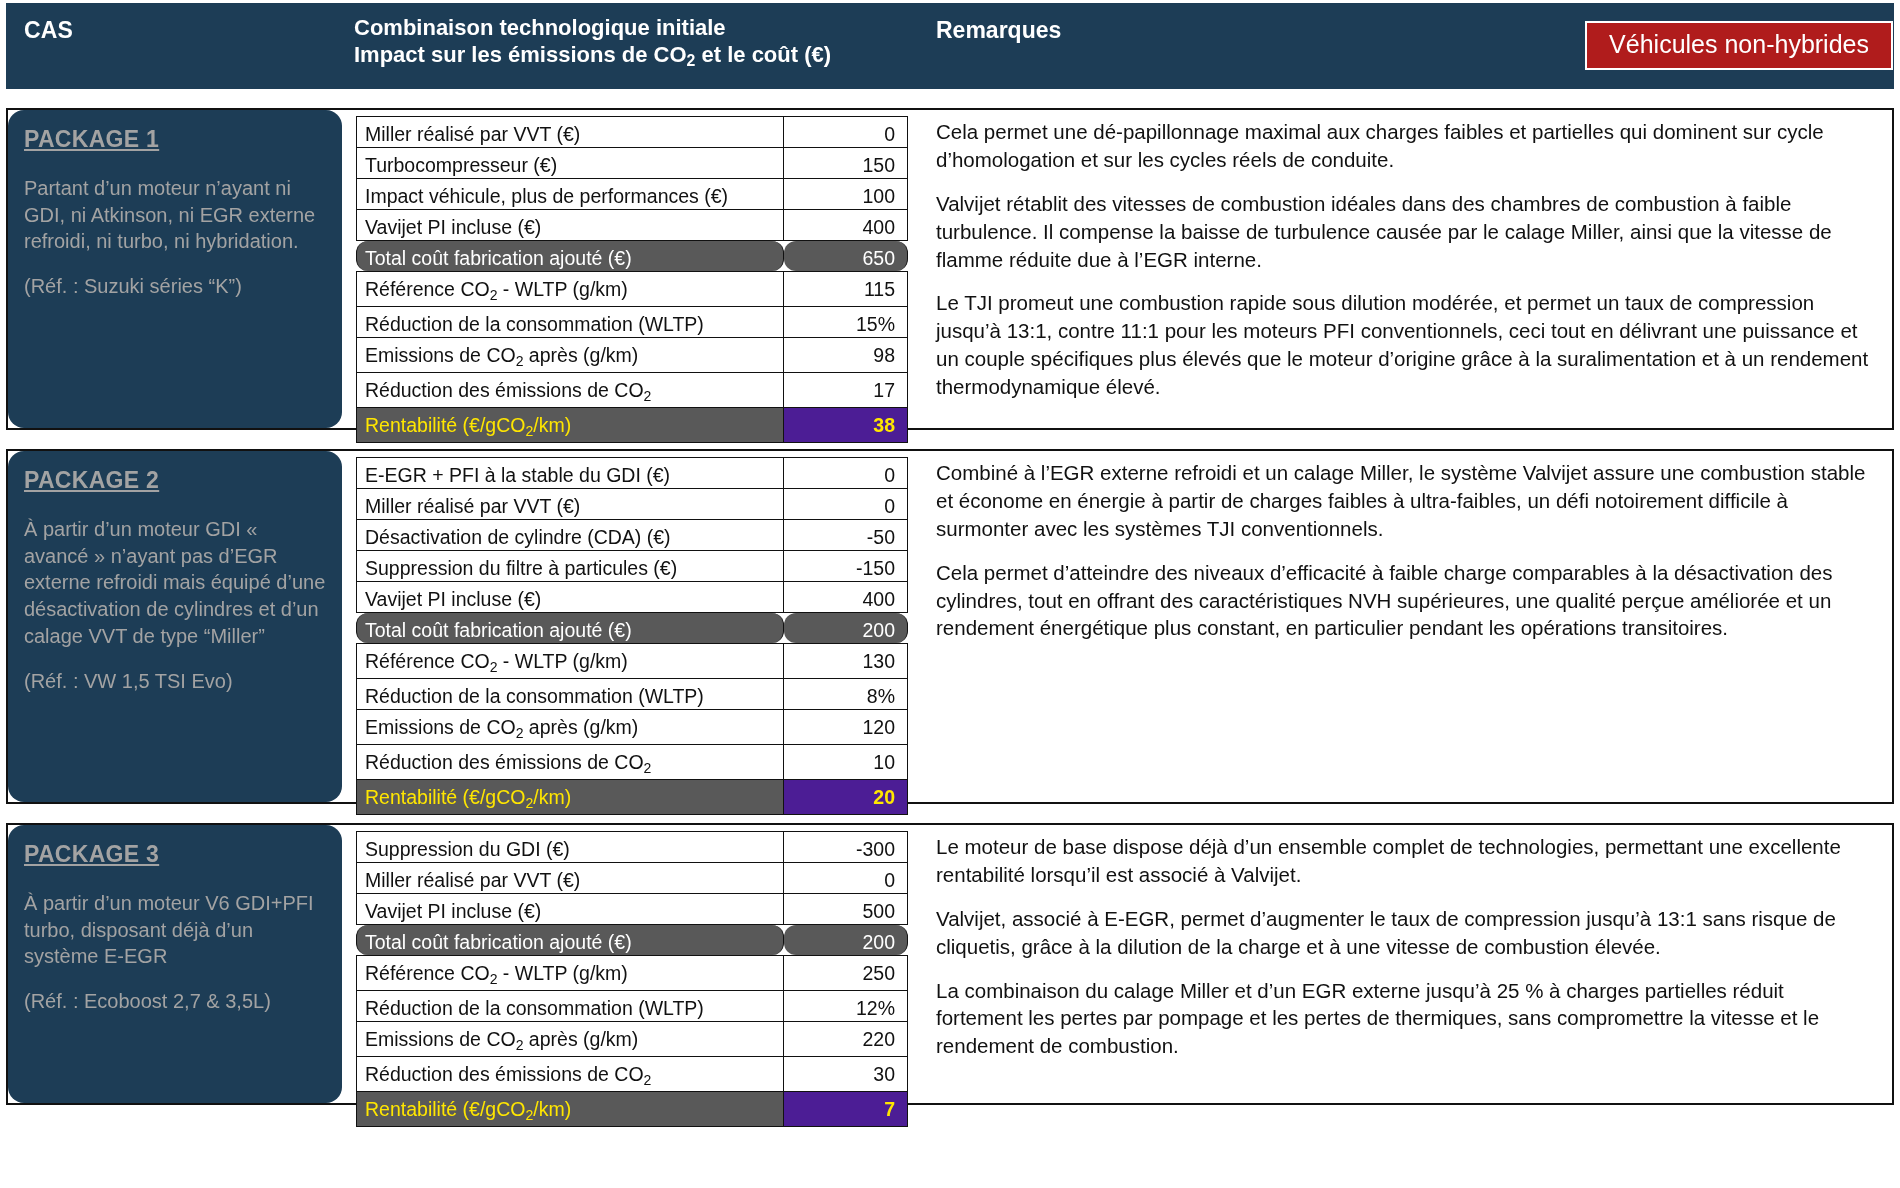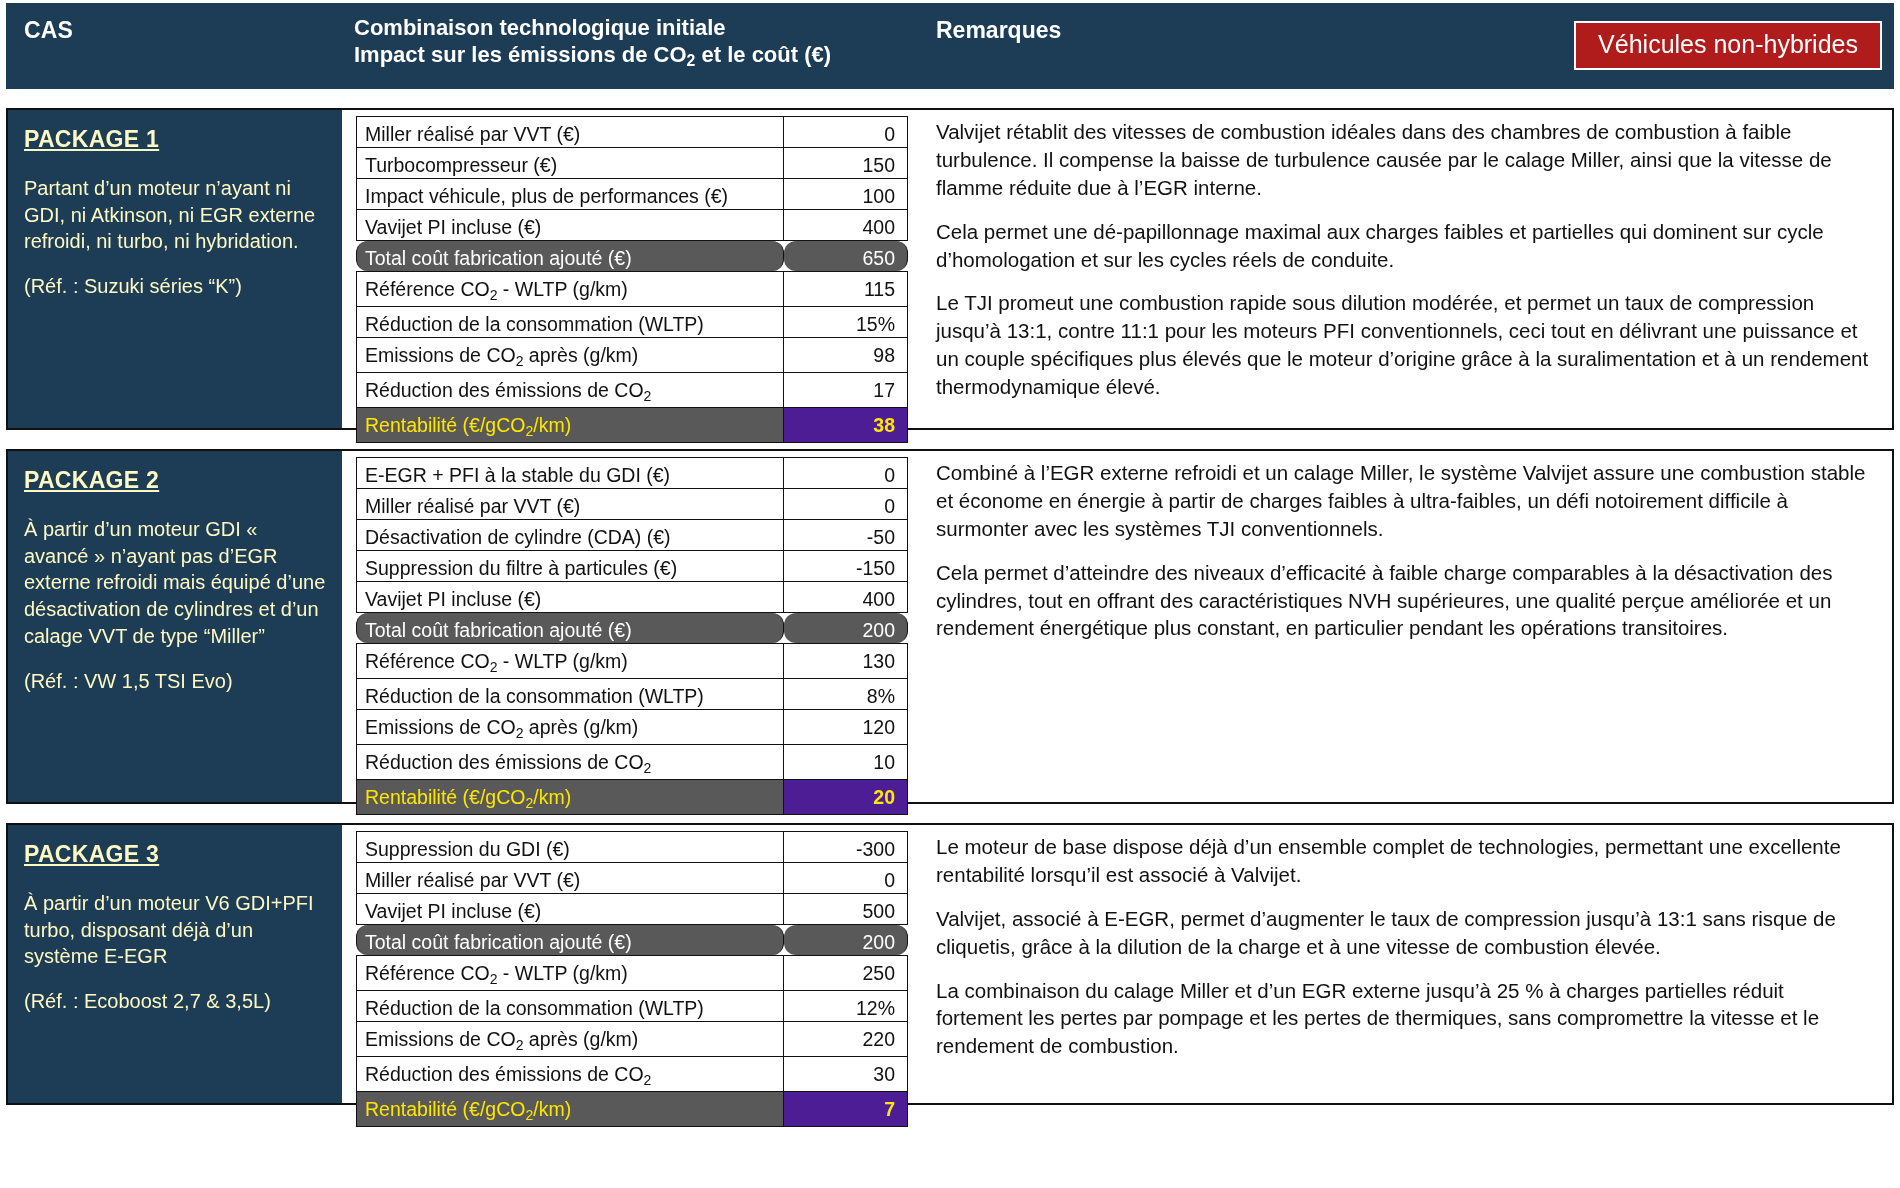--- a/index.html
+++ b/index.html
@@ -52,21 +52,21 @@
   .header .h-rem {
     flex: 1;
     box-sizing: border-box;
     padding: 14px 0 0 14px;
     font-size: 23px;
     font-weight: bold;
     position: relative;
   }
   .badge {
     position: absolute;
-    right: 12px;
+    right: 1px;
     top: 18px;
     background: #b01c1c;
     border: 2px solid #ffffff;
     color: #ffffff;
     font-size: 25px;
     font-weight: normal;
     padding: 7px 22px 9px 22px;
     white-space: nowrap;
   }
   sub { font-size: .72em; vertical-align: -0.28em; }
@@ -80,26 +80,27 @@
     background: #ffffff;
     margin-top: 19px;
   }
   .pkg.p1 { height: 322px; }
   .pkg.p2 { height: 355px; }
   .pkg.p3 { height: 282px; }
 
   .left {
     width: 334px;
     background: #1d3d56;
-    color: #fef9c3;
+    color: #a3a3a3;
     box-sizing: border-box;
     padding: 14px 16px 10px 16px;
     font-size: 20px;
     line-height: 1.34;
     flex-shrink: 0;
+    border-radius: 16px;
   }
   .left .pkg-title {
     font-size: 23px;
     font-weight: bold;
     text-decoration: underline;
     margin-bottom: 20px;
     letter-spacing: .3px;
   }
   .left .pkg-desc {
     margin-bottom: 18px;
@@ -231,22 +232,22 @@
           <div class="row">
             <div class="lbl">Réduction des émissions de CO<sub>2</sub></div>
             <div class="val">17</div>
           </div>
           <div class="row rent">
             <div class="lbl">Rentabilité (€/gCO<sub>2</sub>/km)</div>
             <div class="val">38</div>
           </div>
         </div>
         <div class="right">
+          <p>Cela permet une dé-papillonnage maximal aux charges faibles et partielles qui dominent sur cycle d’homologation et sur les cycles réels de conduite.</p>
           <p>Valvijet rétablit des vitesses de combustion idéales dans des chambres de combustion à faible turbulence. Il compense la baisse de turbulence causée par le calage Miller, ainsi que la vitesse de flamme réduite due à l’EGR interne.</p>
-          <p>Cela permet une dé-papillonnage maximal aux charges faibles et partielles qui dominent sur cycle d’homologation et sur les cycles réels de conduite.</p>
           <p>Le TJI promeut une combustion rapide sous dilution modérée, et permet un taux de compression jusqu’à 13:1, contre 11:1 pour les moteurs PFI conventionnels, ceci tout en délivrant une puissance et un couple spécifiques plus élevés que le moteur d’origine grâce à la suralimentation et à un rendement thermodynamique élevé.</p>
         </div>
       </div>
       <div class="pkg p2">
         <div class="left">
           <div class="pkg-title">PACKAGE 2</div>
           <div class="pkg-desc">À partir d’un moteur GDI « avancé » n’ayant pas d’EGR externe refroidi mais équipé d’une désactivation de cylindres et d’un calage VVT de type “Miller”</div>
           <div class="pkg-ref">(Réf. : VW 1,5 TSI Evo)</div>
         </div>
         <div class="mid">

